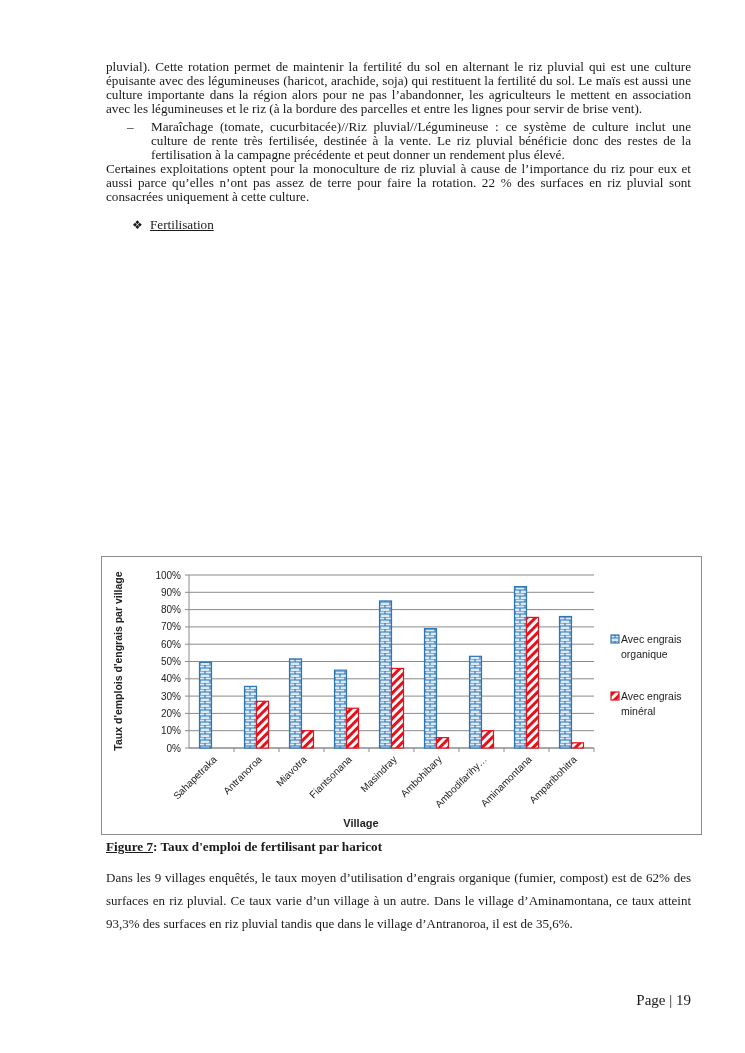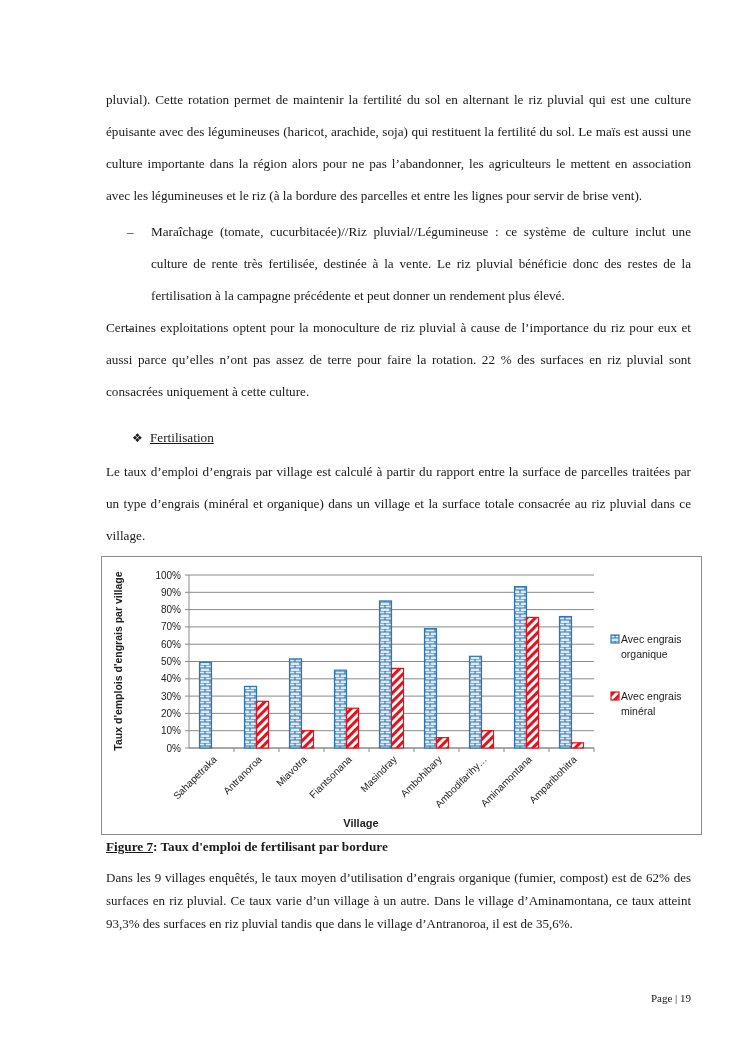--- a/index.html
+++ b/index.html
@@ -1,49 +1,48 @@
 <!DOCTYPE html>
 <html><head>
 <meta charset="utf-8">
 <style>
   html, body { margin: 0; padding: 0; background: #ffffff; }
   body { width: 745px; height: 1053px; position: relative; overflow: hidden;
          font-family: "Liberation Serif", serif; color: #1a1a1a; }
-  .page { position: absolute; left: 106px; top: 84px; width: 585px; font-size: 13.2px; line-height: 32px; }
+  .page { position: absolute; left: 106px; top: 60px; width: 585px; font-size: 13.2px; line-height: 14px; }
   p { margin: 0; text-align: justify; }
   .para { margin-bottom: 4px; }
   ul.dash { list-style: none; margin: 0; padding: 0; }
   ul.dash li { position: relative; padding-left: 45px; text-align: justify; }
   ul.dash li .dash-mark { position: absolute; left: 21px; top: 0; }
   .section-head { margin: 14px 0 2px 26px; }
   .section-head .diamond { display: inline-block; width: 18px; font-size: 12px; }
   .section-head .title { text-decoration: underline; margin-top: 28px; }
   .chart-frame { position: absolute; left: 101px; top: 556px; width: 599px; height: 277px;
                  border: 1px solid #8c8c8c; background: #fff; }
   .chart-frame svg { position: absolute; left: 0; top: 0; }
   .chart-text { font-family: "Liberation Sans", sans-serif; fill: #222; }
   .caption { position: absolute; left: 106px; top: 839px; font-weight: bold; font-size: 13.2px; }
   .caption .fig-num { text-decoration: underline; }
   .after { position: absolute; left: 106px; top: 866px; width: 585px; font-size: 13px; line-height: 23.2px; }
-  .footer { position: absolute; right: 54px; top: 992px; font-size: 11px; }
+  .footer { position: absolute; right: 54px; top: 992px; font-size: 15px; }
 </style>
 </head>
 <body>
 
 <div class="page">
   <p class="para">pluvial). Cette rotation permet de maintenir la fertilité du sol en alternant le riz pluvial qui est une culture épuisante avec des légumineuses (haricot, arachide, soja) qui restituent la fertilité du sol. Le maïs est aussi une culture importante dans la région alors pour ne pas l’abandonner, les agriculteurs le mettent en association avec les légumineuses et le riz (à la bordure des parcelles et entre les lignes pour servir de brise vent).</p>
   <ul class="dash">
     <li><span class="dash-mark">–</span><span>Maraîchage (tomate, cucurbitacée)//Riz pluvial//Légumineuse : ce système de culture inclut une culture de rente très fertilisée, destinée à la vente. Le riz pluvial bénéficie donc des restes de la fertilisation à la campagne précédente et peut donner un rendement plus élevé.</span></li>
     <li><span class="dash-mark">–</span></li>
   </ul>
   <p class="para" style="margin-top:0">Certaines exploitations optent pour la monoculture de riz pluvial à cause de l’importance du riz pour eux et aussi parce qu’elles n’ont pas assez de terre pour faire la rotation. 22 % des surfaces en riz pluvial sont consacrées uniquement à cette culture.</p>
   <div class="section-head">
     <span class="diamond">❖</span><span class="title">Fertilisation</span>
   </div>
-  <p>Le taux d’emploi d’engrais par village est calculé à partir du rapport entre la surface de parcelles traitées par un type d’engrais (minéral et organique) dans un village et la surface totale consacrée au riz pluvial dans ce village.</p>
 </div>
 
 <div class="chart-frame">
   <svg id="chart" width="599" height="277">
     <defs>
       <pattern id="brick" width="10" height="6" patternUnits="userSpaceOnUse">
         <rect width="10" height="6" fill="#dbeaf7"></rect>
         <path d="M0 0 H10 M0 3 H10 M3 0 V3 M8 3 V6" stroke="#2e75b6" stroke-width="1.1" fill="none"></path>
       </pattern>
       <pattern id="diag" width="6" height="6" patternUnits="userSpaceOnUse" patternTransform="rotate(45)">
@@ -125,20 +124,20 @@
         <text x="519" y="86" font-size="10.5" class="chart-text">Avec engrais</text>
         <text x="519" y="101" font-size="10.5" class="chart-text">organique</text>
         <rect x="509" y="135" width="8" height="8" fill="url(#diag)" stroke="#e8101a" stroke-width="1.2"></rect>
         <text x="519" y="143" font-size="10.5" class="chart-text">Avec engrais</text>
         <text x="519" y="158" font-size="10.5" class="chart-text">minéral</text>
       </g>
   </svg>
 </div>
 
 <div class="caption">
-  <span class="fig-num">Figure 7</span><span>: Taux d'emploi de fertilisant par bordure</span>
+  <span class="fig-num">Figure 7</span><span>: Taux d'emploi de fertilisant par haricot</span>
 </div>
 
 <div class="after">
   <p>Dans les 9 villages enquêtés, le taux moyen d’utilisation d’engrais organique (fumier, compost) est de 62% des surfaces en riz pluvial. Ce taux varie d’un village à un autre. Dans le village d’Aminamontana, ce taux atteint 93,3% des surfaces en riz pluvial tandis que dans le village d’Antranoroa, il est de 35,6%.</p>
 </div>
 
 <div class="footer">Page | 19</div>
 
 </body></html>

